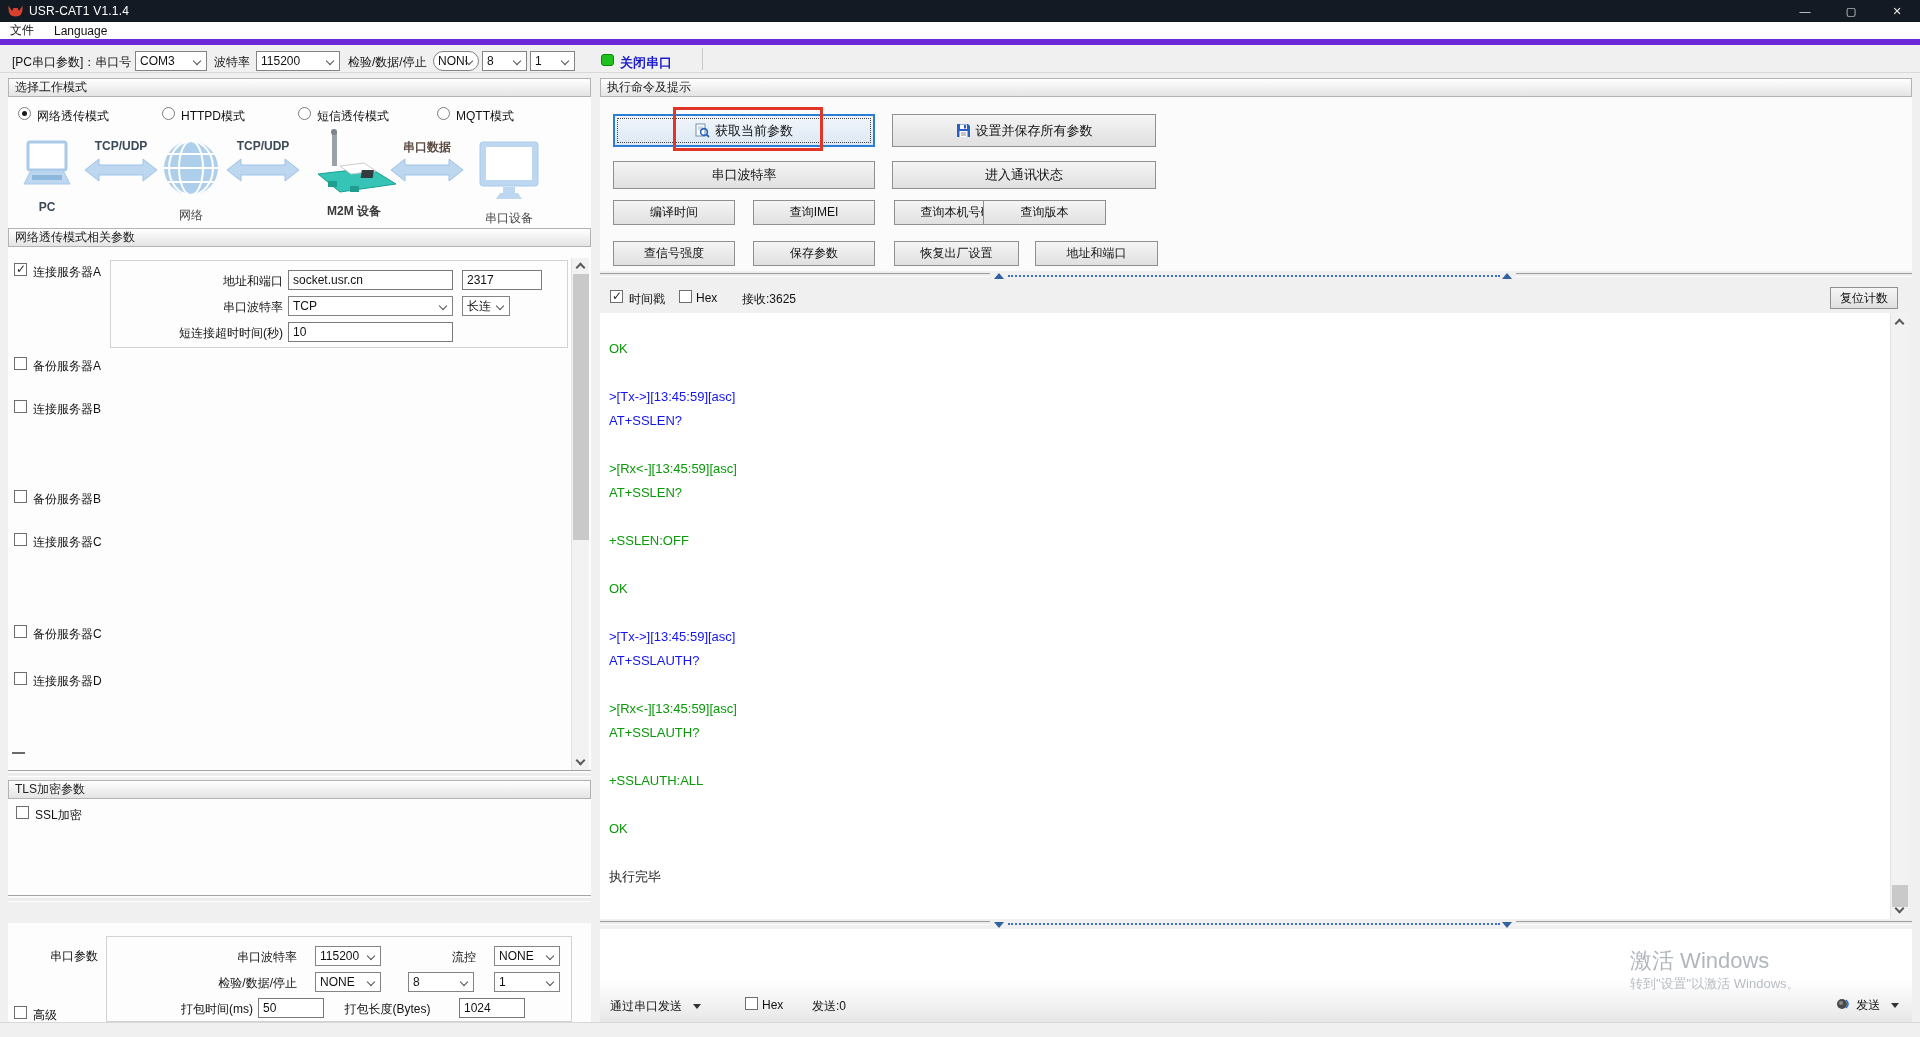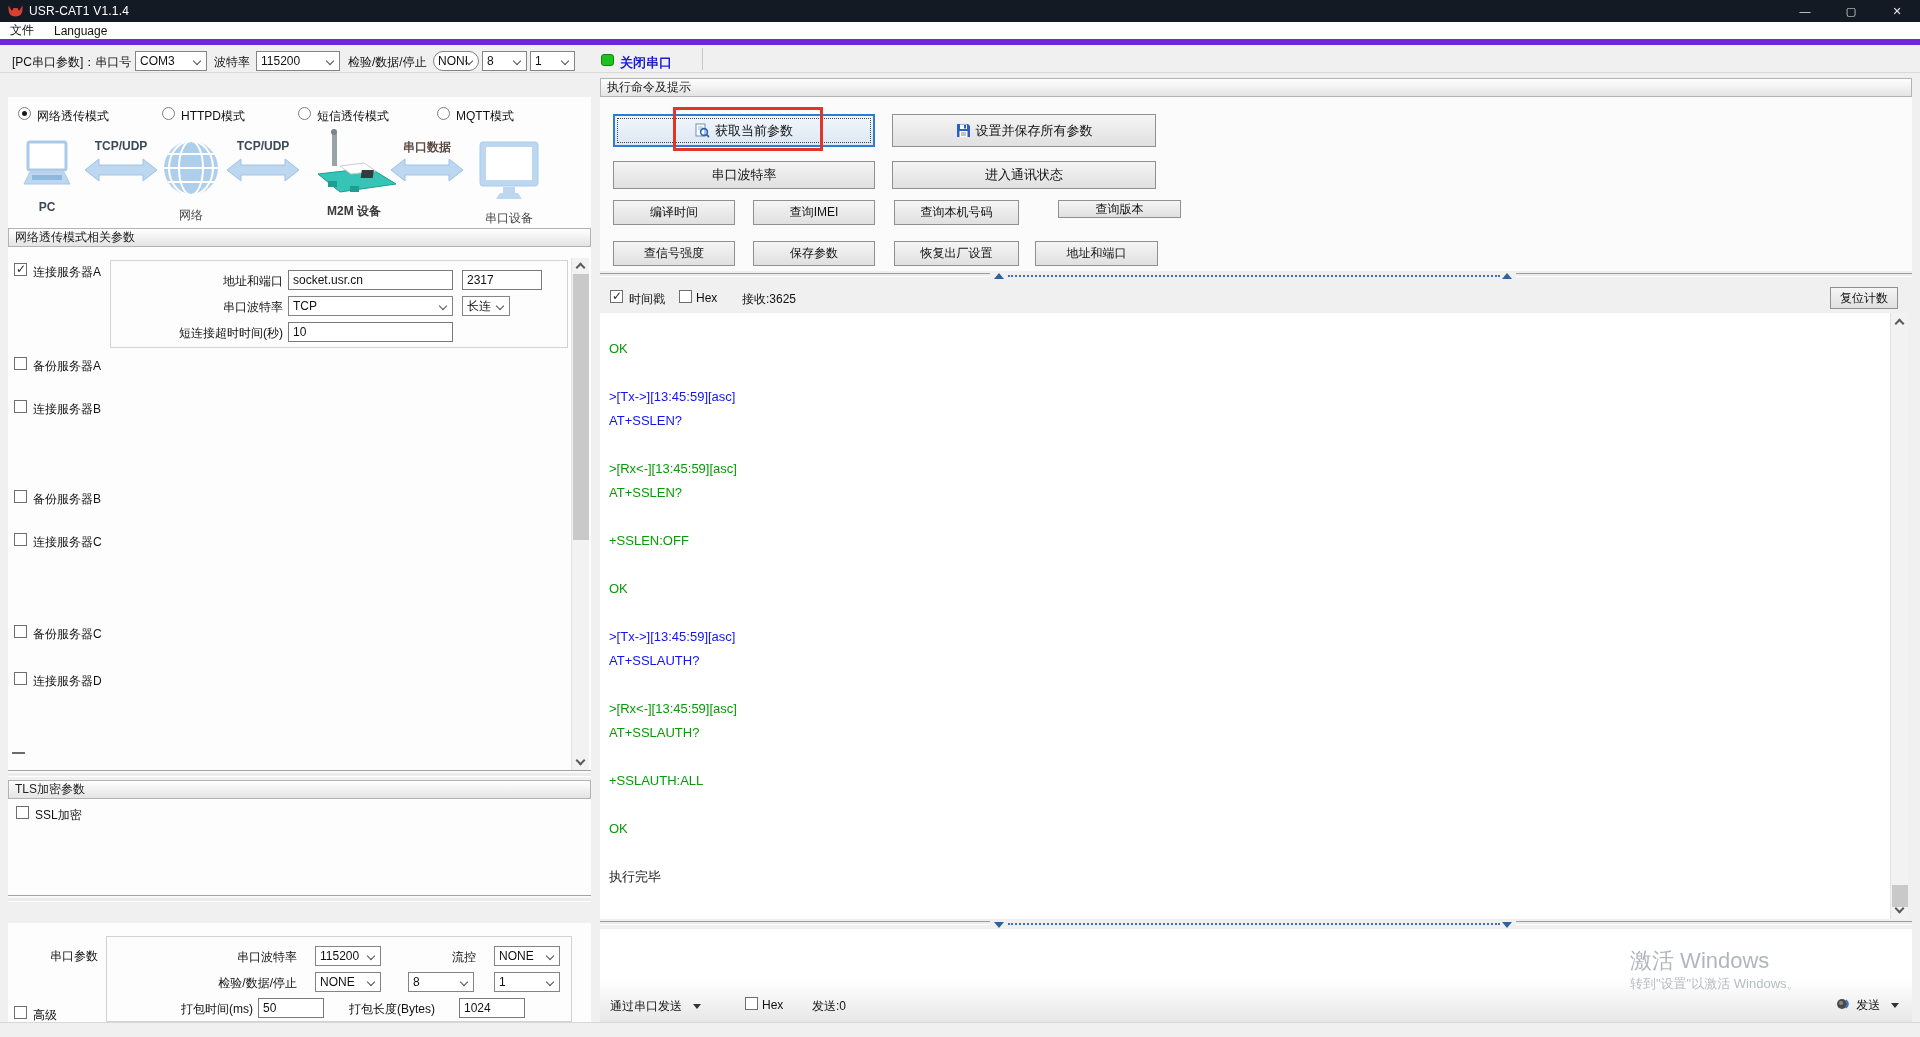--- a/index.html
+++ b/index.html
@@ -106,20 +106,21 @@
   <div class="combo" style="left:256px; top:51px; width:84px;">115200</div>
   <div class="tlabel" style="left:348px;">检验/数据/停止</div>
   <div class="combo" style="left:433px; top:51px; width:46px;border-radius:10px;">NONI</div>
   <div class="combo" style="left:482px; top:51px; width:45px;">8</div>
   <div class="combo" style="left:530px; top:51px; width:45px;">1</div>
   <div class="led" style="left:601px; top:54px;"></div>
   <div class="closeport" style="left:620px; top:54px;">关闭串口</div>
   <div class="vsep" style="left:702px; top:48px; height:22px;"></div>
 
   <div class="white" style="left:8px; top:97px; width:583px; height:673px;"></div>
+  <div class="ghead" style="left:8px; top:78px; width:583px;">选择工作模式</div>
   <div id="modes"></div>
 
   <svg class="dsvg" style="left:18px; top:140px;" width="58" height="58" viewBox="0 0 58 58">
     <rect x="10" y="2" width="38" height="28" rx="2" fill="#ffffff" stroke="#a9cae9" stroke-width="3"></rect>
     <path d="M6 44 L12 32 L46 32 L52 44 Z" fill="#bcd7ef" stroke="#a9cae9"></path>
     <rect x="14" y="35" width="30" height="5" fill="#8fb8dd"></rect>
   </svg>
   <div class="dlabel" style="left:18px; top:200px; width:58px;">PC</div>
 
   <div class="dlabel" style="left:84px; top:139px; width:74px;">TCP/UDP</div>
@@ -206,21 +207,21 @@
   <div class="flabel" style="left:420px; top:949px; width:56px;">流控</div>
   <div class="combo" style="left:494px; top:946px; width:66px;">NONE</div>
 
   <div class="flabel" style="left:180px; top:975px; width:117px;">检验/数据/停止</div>
   <div class="combo" style="left:315px; top:972px; width:66px;">NONE</div>
   <div class="combo" style="left:408px; top:972px; width:66px;">8</div>
   <div class="combo" style="left:494px; top:972px; width:66px;">1</div>
 
   <div class="flabel" style="left:160px; top:1001px; width:93px;">打包时间(ms)</div>
   <div class="inp" style="left:258px; top:998px; width:66px;">50</div>
-  <div class="flabel" style="left:340px; top:1001px; width:95px;">打包长度(Bytes)</div>
+  <div class="flabel" style="left:340px; top:1001px; width:95px;text-align:center;">打包长度(Bytes)</div>
   <div class="inp" style="left:459px; top:998px; width:66px;">1024</div>
 
   <div class="cb" style="left:14px; top:1006px;"></div>
   <div class="cblabel" style="left:33px; top:1007px;">高级</div>
 
   <div class="white" style="left:600px; top:97px; width:1312px; height:174px; background:#fbfbfb;"></div>
   <div class="ghead" style="left:600px; top:78px; width:1312px;">执行命令及提示</div>
 
   <div class="btn big focus" style="left:613px; top:114px; width:262px; height:33px;">
     <svg width="15" height="15" viewBox="0 0 15 15" style="margin-right:5px;">
@@ -357,21 +358,21 @@
     <div class="cblabel" style="left:33px; top:673px;">连接服务器D</div>
     <div class="btn" style="left:613px; top:200px; width:122px; height:25px;">
       <span>编译时间</span>
     </div>
     <div class="btn" style="left:753px; top:200px; width:122px; height:25px;">
       <span>查询IMEI</span>
     </div>
     <div class="btn" style="left:894px; top:200px; width:125px; height:25px;">
       <span>查询本机号码</span>
     </div>
-    <div class="btn" style="left:1058px; top:200px; width:123px; height:18px;justify-content:center;">
+    <div class="btn" style="left:983px; top:200px; width:123px; height:25px;justify-content:center;">
       <span>查询版本</span>
     </div>
     <div class="btn" style="left:613px; top:241px; width:122px; height:25px;">
       <span>查信号强度</span>
     </div>
     <div class="btn" style="left:753px; top:241px; width:122px; height:25px;">
       <span>保存参数</span>
     </div>
     <div class="btn" style="left:894px; top:241px; width:125px; height:25px;">
       <span>恢复出厂设置</span>

